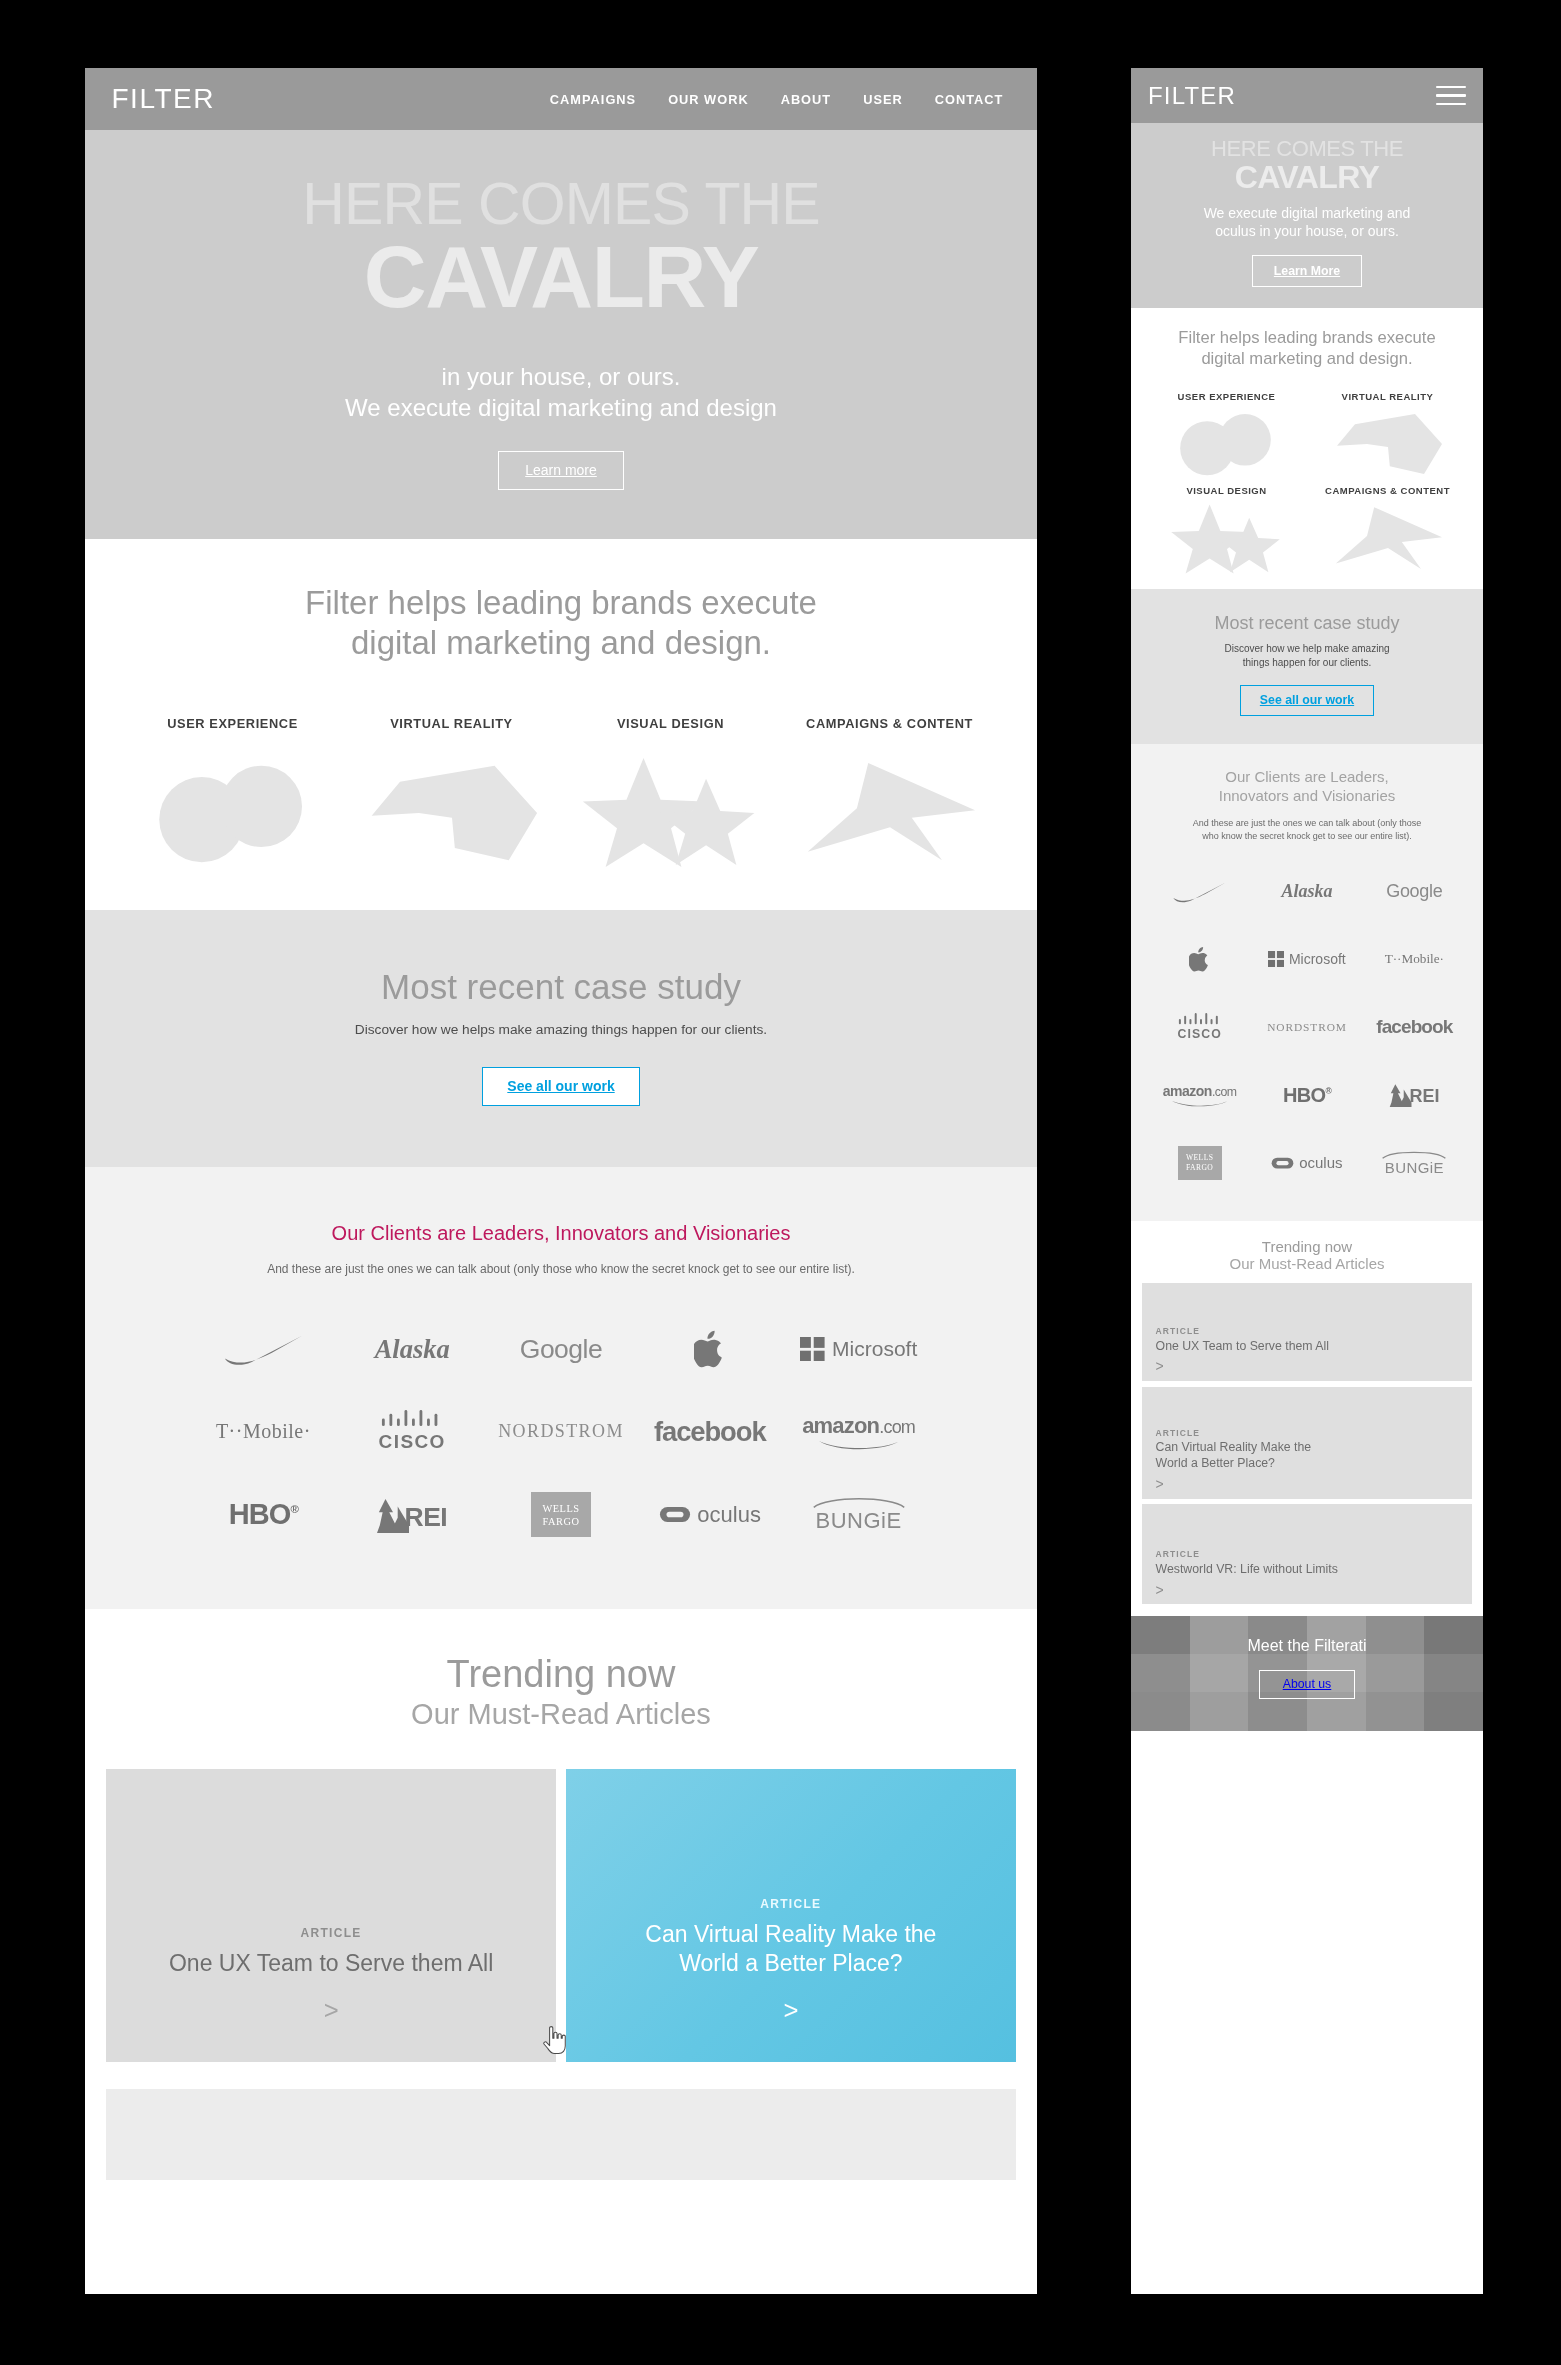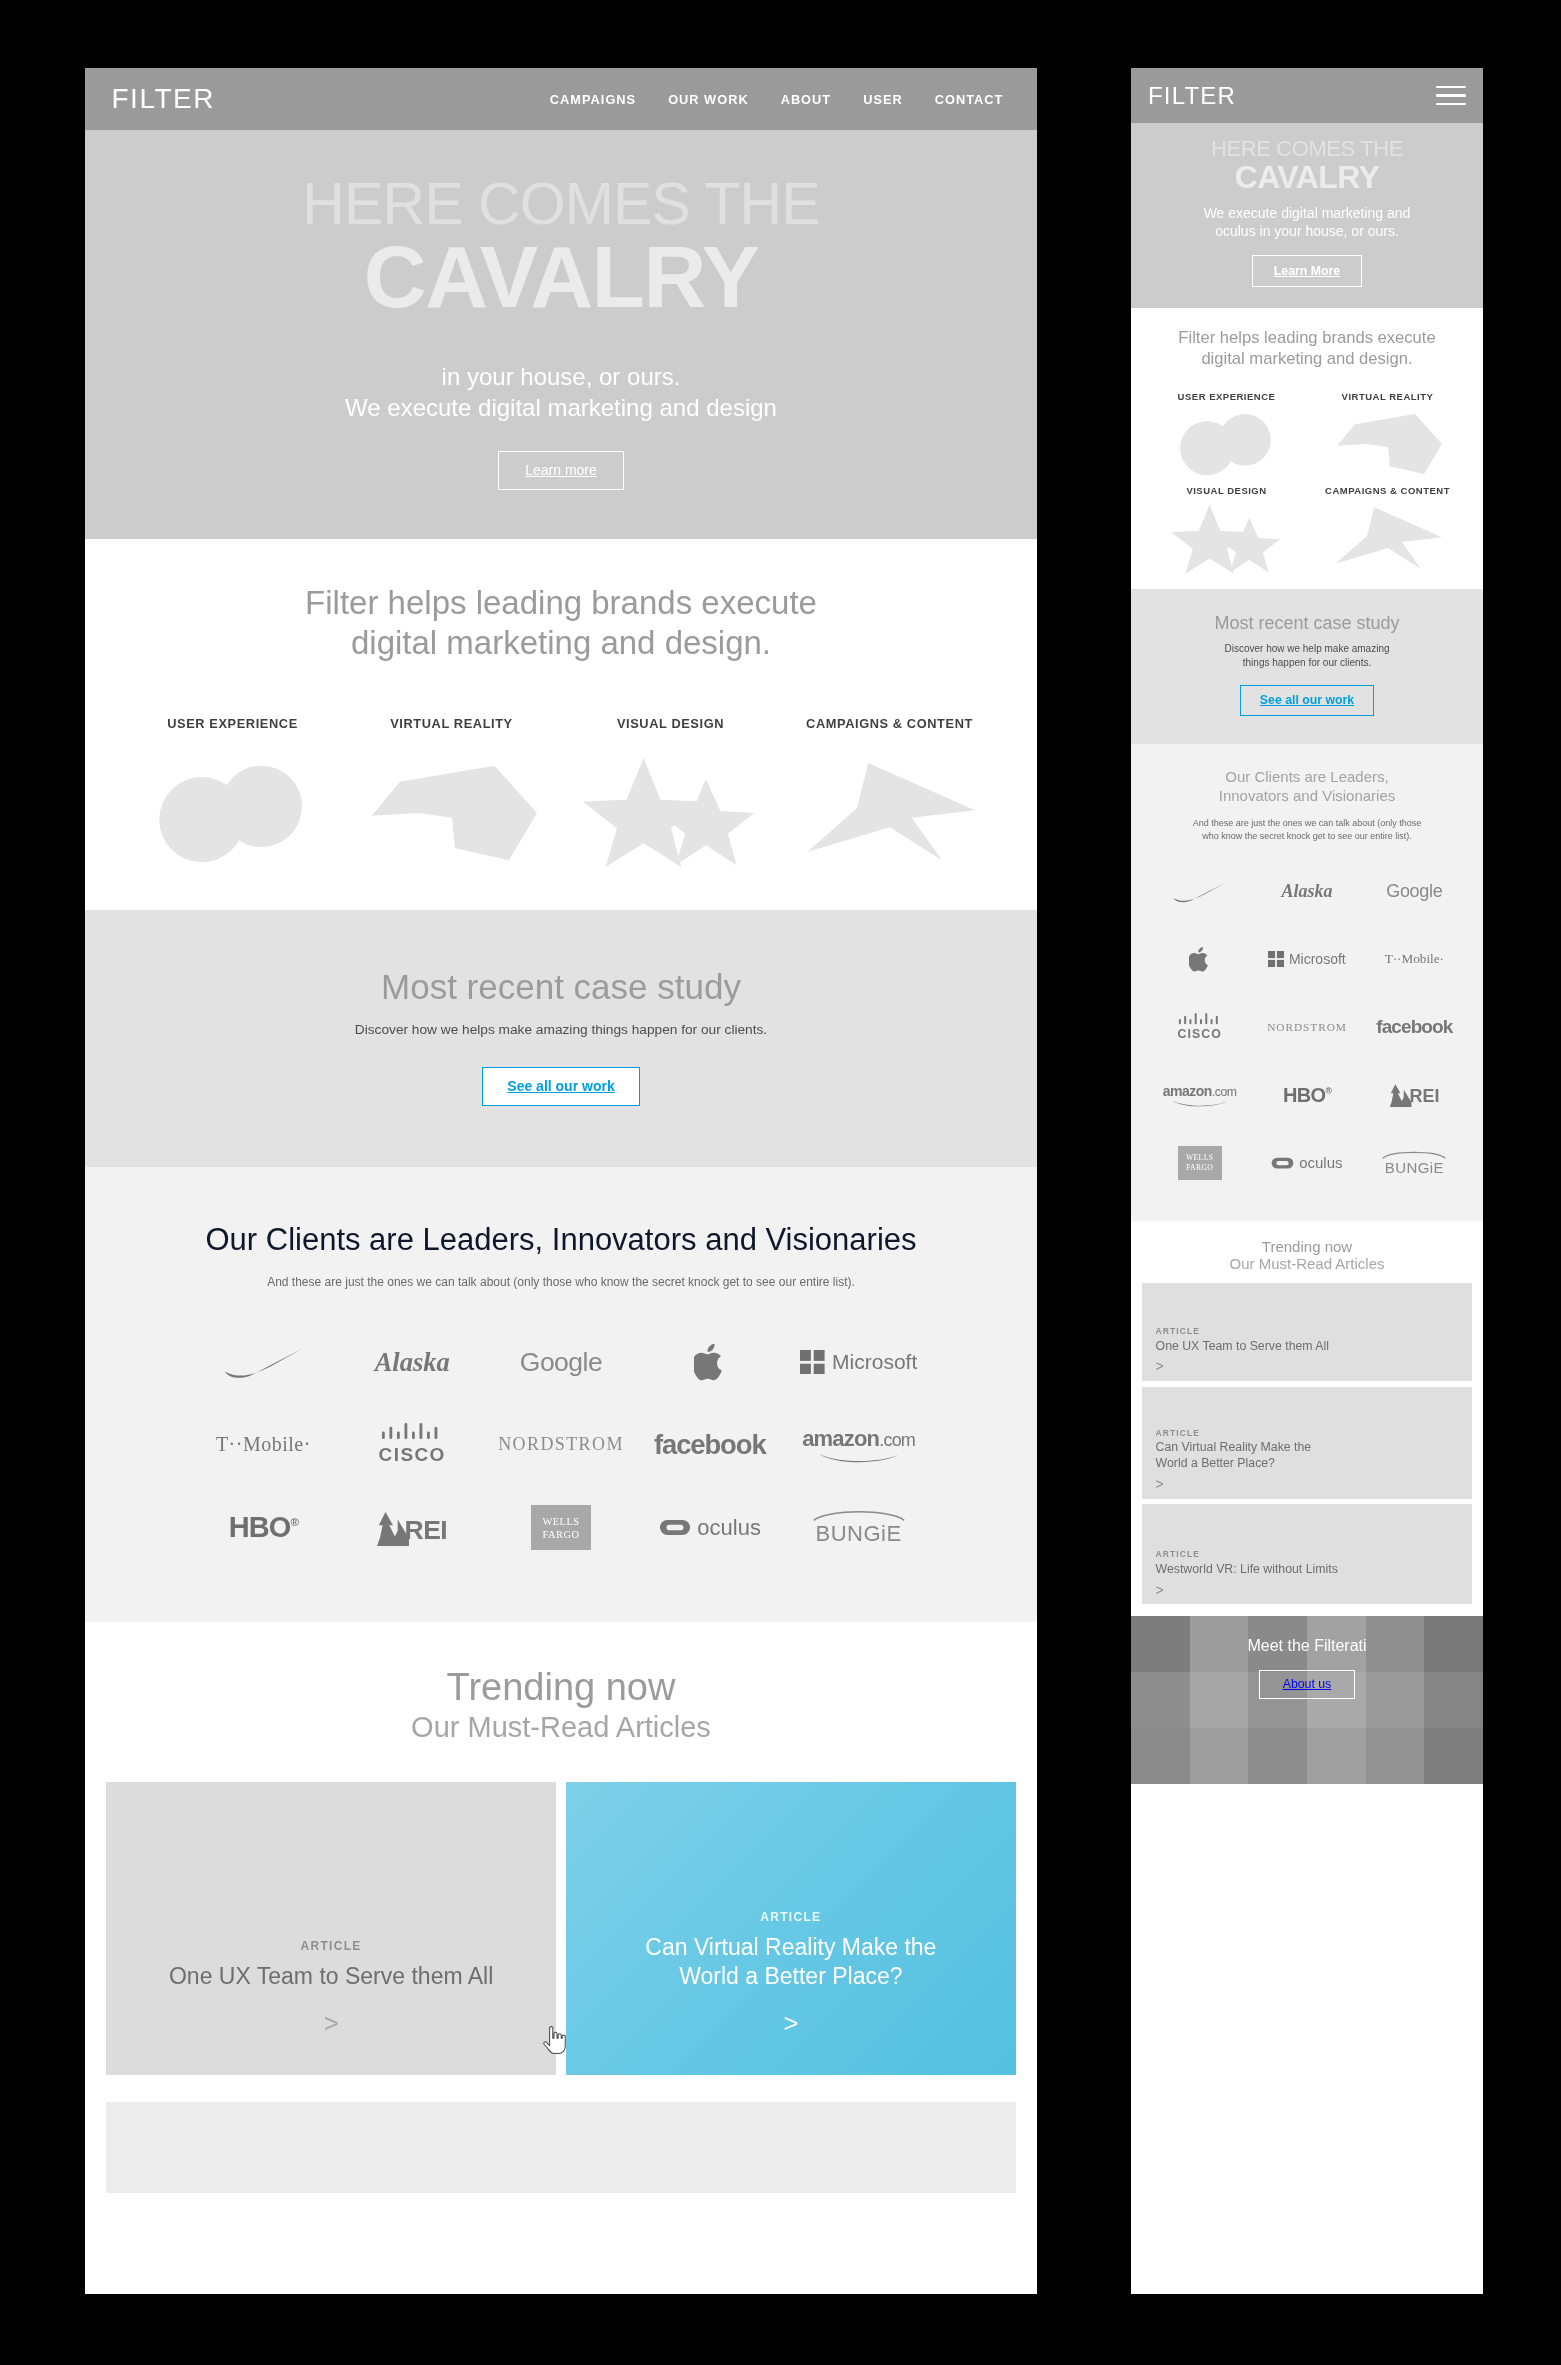--- a/index.html
+++ b/index.html
@@ -65,21 +65,21 @@
     padding:10.4px 24.6px; font-size:14px; font-weight:700; background:#fff;
   }
   .svc-cta { margin-top:38px; }
 
   .d-case { background:#e2e2e2; text-align:center; padding: 57px 0 61px; }
   .d-case h2 { font-size:35px; color:#9b9b9b; font-weight:300; }
   .d-case p { margin-top:15px; font-size:13.7px; color:#4d4d4d; }
   .d-case .cta { margin-top:30px; }
 
   .d-clients { background:#f2f2f2; text-align:center; padding: 55px 0 55px; }
-  .d-clients h2 { font-size:31px; color:#0f172a; font-weight:300; }
+  .d-clients h2 { font-size:20px; color:#be185d; font-weight:300; }
   .d-clients p { margin-top:17px; font-size:12px; color:#6a6a6a; }
   .logo-grid-5 {
     display:grid; grid-template-columns:repeat(5,1fr);
     padding: 34px 104px 0; row-gap: 3.8px;
   }
   .logo-cell { height:79px; display:flex; align-items:center; justify-content:center; }
 
   .d-trend { background:#fff; text-align:center; padding: 44px 0 0; }
   .d-trend h2 { font-size:38px; color:#9b9b9b; font-weight:300; }
   .d-trend h3 { font-size:29px; color:#a6a6a6; font-weight:300; margin-top:1.9px; }
@@ -150,21 +150,21 @@
   .m-trend h2 { font-size:15px; color:#9b9b9b; font-weight:300; }
   .m-trend h3 { font-size:15px; color:#a6a6a6; font-weight:300; }
 
   .m-card { margin:5.7px 11.4px; height:98px; background:#dfdfdf; position:relative; }
   .m-card-body { position:absolute; left:13.2px; bottom:7.6px; right:13.2px; }
   .m-kicker { font-size:8.5px; font-weight:700; letter-spacing:1.1px; color:#8e8e8e; }
   .m-title { font-size:12.3px; color:#6e6e6e; font-weight:300; line-height:1.3; margin-top:2.8px; }
   .m-arrow { font-size:14px; color:#8e8e8e; margin-top:4.7px; line-height:1; }
 
   .m-footer {
-    position:relative; margin-top:11.4px; height:168px; text-align:center;
+    position:relative; margin-top:11.4px; height:115px; text-align:center;
     background:#8d8d8d; overflow:hidden; color:#fff; padding-top:21px;
   }
   .m-footer .tiles { position:absolute; inset:0; display:grid;
     grid-template-columns:repeat(6,1fr); grid-template-rows:repeat(3,1fr); }
   .m-footer .tiles i { display:block; }
   .m-footer .inner { position:relative; }
   .m-footer h2 { font-size:16px; font-weight:300; }
   .m-footer p { margin-top:11.4px; font-size:10px; line-height:1.5; font-weight:300; }
   .m-footer .about {
     display:inline-block; margin-top:15px; border:1.3px solid #fff;

